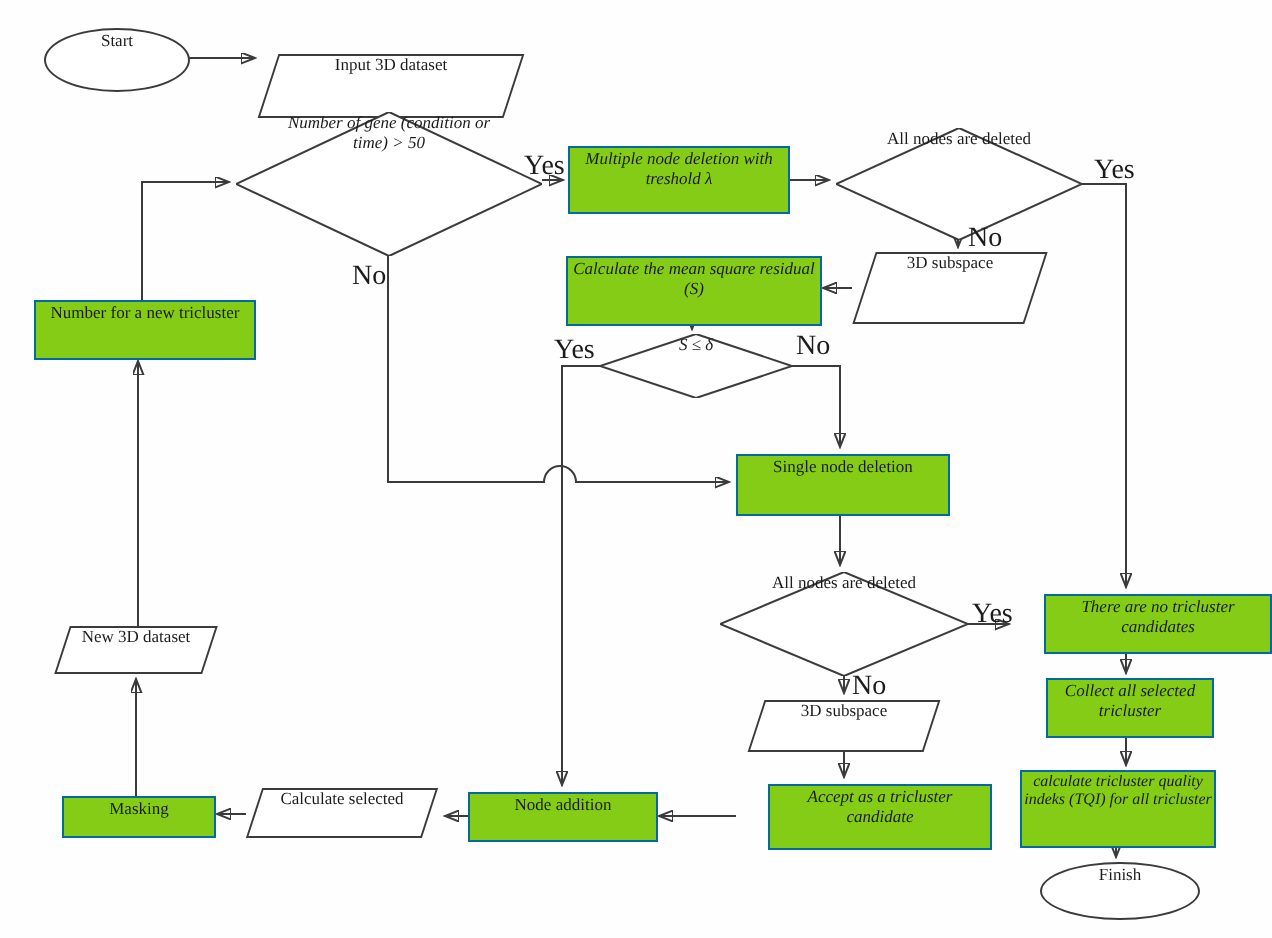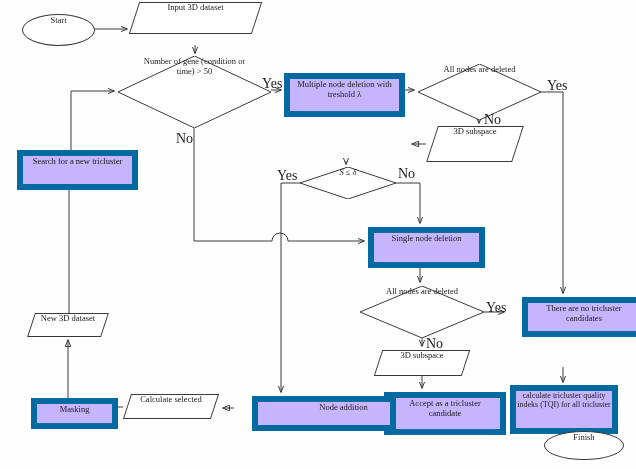--- a/index.html
+++ b/index.html
@@ -6,32 +6,32 @@
   .canvas{
     position:relative;width:636px;height:469px;background:#fefefe;overflow:hidden;
     font-family:"Liberation Serif", serif;color:#1c1c1c;
   }
   .edges-layer{position:absolute;left:0;top:0;width:636px;height:469px;}
   .edges-layer path{fill:none;stroke:#3b3b3b;stroke-width:1;}
   .node{
     position:absolute;display:flex;justify-content:center;
     text-align:center;font-size:8.5px;line-height:1.18;
   }
-  .rect{border:6px solid #0369a1;background:#c4b5fd;}
+  .rect{border:1px solid #0369a1;background:#84cc16;}
   .term{border:1px solid #3b3b3b;background:#fff;border-radius:50%;}
   .pgram{background:transparent;}
   .pgram .bg{
     position:absolute;left:6px;right:6px;top:0;bottom:0;
     transform:skewX(-18deg);border:1px solid #3b3b3b;background:#fff;
   }
   .pgram .lbl{position:relative;z-index:2;}
   .diamond{background:transparent;}
   .diamond svg.dshape{position:absolute;left:0;top:0;width:100%;height:100%;}
   .diamond .lbl{position:relative;z-index:2;width:92%;}
-  .lbl .l1,.lbl .l2{display:block;white-space:nowrap;}
+  .lbl .l1,.lbl .l2{display:block;white-space:nowrap;font-style:italic;}
   .it{font-style:italic;}
   .small{font-size:8px;}
   .elabel{position:absolute;font-size:14px;color:#1c1c1c;}
 </style>
 </head>
 <body>
 
 <div class="canvas">
 
   <svg class="edges-layer" viewBox="0 0 636 469">
@@ -63,21 +63,21 @@
     <path d="M71,150 V91 H114" marker-end="url(#ah)"></path>
     <path d="M563,325 V336" marker-end="url(#ah)"></path>
     <path d="M563,367 V382" marker-end="url(#ah)"></path>
     <path d="M558,422 V428" marker-end="url(#ah)"></path>
   </svg>
 
   <div class="node term" style="left:22px;top:14px;width:71px;height:30px;">
     <span class="lbl">Start</span>
   </div>
 
-  <div class="node pgram" style="left:128px;top:2px;width:135px;height:32px;">
+  <div class="node pgram" style="left:128px;top:27px;width:135px;height:32px;">
     <span class="bg"></span>
     <span class="lbl">Input 3D dataset</span>
   </div>
 
   <div class="node diamond" style="left:118px;top:56px;width:153px;height:72px;">
     <svg class="dshape" viewBox="0 0 153 72" preserveAspectRatio="none">
       <polygon points="76.5,0 153,36 76.5,72 0,36" fill="#ffffff" stroke="#3b3b3b" stroke-width="1" vector-effect="non-scaling-stroke"></polygon>
     </svg>
     <span class="lbl">
       <span class="l1">Number of gene (condition or</span>
@@ -97,20 +97,26 @@
       <polygon points="61.5,0 123,28 61.5,56 0,28" fill="#ffffff" stroke="#3b3b3b" stroke-width="1" vector-effect="non-scaling-stroke"></polygon>
     </svg>
     <span class="lbl">All nodes are deleted</span>
   </div>
 
   <div class="node pgram" style="left:426px;top:126px;width:98px;height:36px;">
     <span class="bg"></span>
     <span class="lbl">3D subspace</span>
   </div>
 
+  <div class="node rect" style="left:283px;top:128px;width:126px;height:33px;">
+    <span class="lbl">
+      <span class="l1">Calculate the mean square residual</span>
+      <span class="l2 it">(S)</span>
+    </span>
+  </div>
 
   <div class="node diamond" style="left:300px;top:167px;width:96px;height:32px;">
     <svg class="dshape" viewBox="0 0 96 32" preserveAspectRatio="none">
       <polygon points="48,0 96,16 48,32 0,16" fill="#ffffff" stroke="#3b3b3b" stroke-width="1" vector-effect="non-scaling-stroke"></polygon>
     </svg>
     <span class="lbl it">S ≤ δ</span>
   </div>
 
   <div class="node rect" style="left:368px;top:227px;width:105px;height:29px;">
     <span class="lbl">Single node deletion</span>
@@ -128,58 +134,64 @@
     <span class="lbl">3D subspace</span>
   </div>
 
   <div class="node rect" style="left:384px;top:392px;width:110px;height:31px;">
     <span class="lbl">
       <span class="l1">Accept as a tricluster</span>
       <span class="l2">candidate</span>
     </span>
   </div>
 
-  <div class="node rect" style="left:252px;top:396px;width:93px;height:23px;padding-left:39px;">
+  <div class="node rect" style="left:234px;top:396px;width:93px;height:23px;">
     <span class="lbl">Node addition</span>
   </div>
 
   <div class="node pgram" style="left:121px;top:394px;width:100px;height:25px;">
     <span class="bg"></span>
     <span class="lbl">Calculate selected</span>
   </div>
 
   <div class="node rect" style="left:31px;top:398px;width:75px;height:19px;">
     <span class="lbl">Masking</span>
   </div>
 
   <div class="node pgram" style="left:25px;top:313px;width:86px;height:24px;">
     <span class="bg"></span>
     <span class="lbl">New 3D dataset</span>
   </div>
 
   <div class="node rect" style="left:17px;top:150px;width:109px;height:28px;">
-    <span class="lbl">Search for a new tricluster</span>
+    <span class="lbl">Number for a new tricluster</span>
   </div>
 
   <div class="node rect" style="left:484px;top:297px;width:112px;height:28px;margin-left:38px;">
     <span class="lbl">
       <span class="l1">There are no tricluster</span>
       <span class="l2">candidates</span>
     </span>
   </div>
 
+  <div class="node rect" style="left:523px;top:339px;width:82px;height:28px;">
+    <span class="lbl">
+      <span class="l1">Collect all selected</span>
+      <span class="l2">tricluster</span>
+    </span>
+  </div>
 
   <div class="node rect" style="left:510px;top:385px;width:96px;height:37px;">
     <span class="lbl small">
       <span class="l1">calculate tricluster quality</span>
       <span class="l2">indeks (TQI) for all tricluster</span>
     </span>
   </div>
 
-  <div class="node term" style="left:544px;top:431px;width:78px;height:27px;">
+  <div class="node term" style="left:520px;top:431px;width:78px;height:27px;">
     <span class="lbl">Finish</span>
   </div>
 
   <div class="elabel" style="left:262px;top:76px;">Yes</div>
   <div class="elabel" style="left:176px;top:131px;">No</div>
   <div class="elabel" style="left:547px;top:78px;">Yes</div>
   <div class="elabel" style="left:484px;top:112px;">No</div>
   <div class="elabel" style="left:277px;top:168px;">Yes</div>
   <div class="elabel" style="left:398px;top:166px;">No</div>
   <div class="elabel" style="left:486px;top:300px;">Yes</div>

